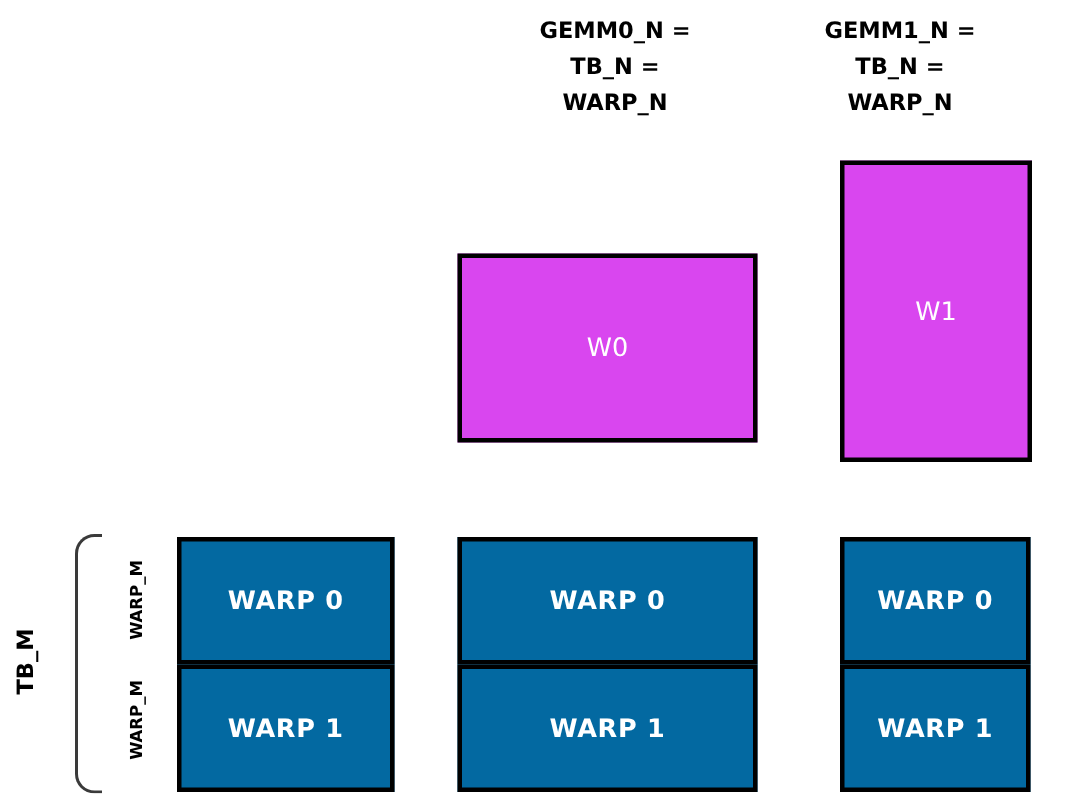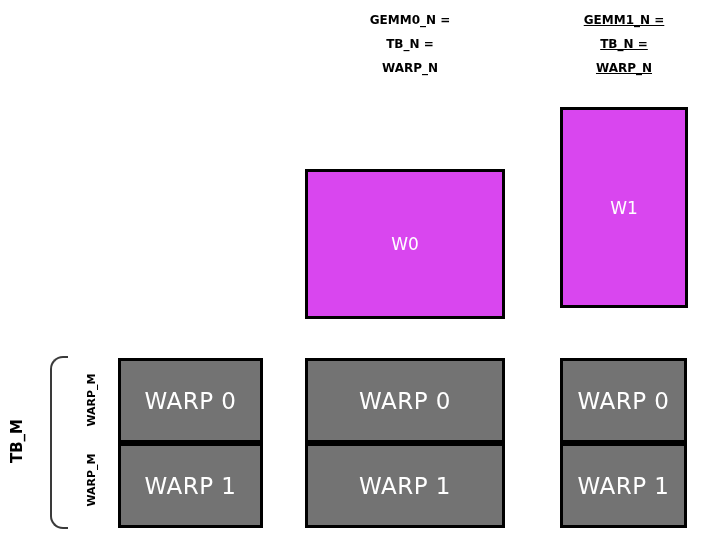--- a/index.html
+++ b/index.html
@@ -12,61 +12,61 @@
     position: relative;
     width: 720px;
     height: 540px;
     background: #ffffff;
     overflow: hidden;
   }
   .hdr {
     position: absolute;
     top: 8px;
     text-align: center;
-    font-size: 12px;
+    font-size: 15px;
     font-weight: 700;
     color: #000000;
     line-height: 24px;
     letter-spacing: 0px;
   }
   .hdr0 { left: 310px; width: 200px; }
-  .hdr1 { left: 560px; width: 128px; text-decoration: underline; }
+  .hdr1 { left: 536px; width: 128px; }
   .bluebox {
     position: absolute;
     box-sizing: border-box;
     background: #d946ef;
     border: 3px solid #000000;
     display: flex;
     align-items: center;
     justify-content: center;
     color: #ffffff;
     font-size: 17px;
     font-weight: 400;
   }
-  .w0 { left: 305px; top: 169px; width: 200px; height: 150px; }
+  .w0 { left: 305px; top: 169px; width: 200px; height: 126px; }
   .w1 { left: 560px; top: 107px; width: 128px; height: 201px; }
   .greenbox {
     position: absolute;
     box-sizing: border-box;
   }
   .g0 { left: 118px; top: 358px; width: 145px; height: 170px; }
   .g1 { left: 305px; top: 358px; width: 200px; height: 170px; }
   .g2 { left: 560px; top: 358px; width: 127px; height: 170px; }
   .warpcell {
     box-sizing: border-box;
     width: 100%;
     height: 85px;
-    background: #737373;
+    background: #0369a1;
     border: 3px solid #000000;
     display: flex;
     align-items: center;
     justify-content: center;
     color: #ffffff;
-    font-size: 23px;
-    font-weight: 400;
+    font-size: 17px;
+    font-weight: 700;
     letter-spacing: 0.5px;
   }
   .bracket {
     position: absolute;
     left: 50px;
     top: 356px;
     width: 18px;
     height: 173px;
     box-sizing: border-box;
     border-left: 2px solid #3a3a3a;

